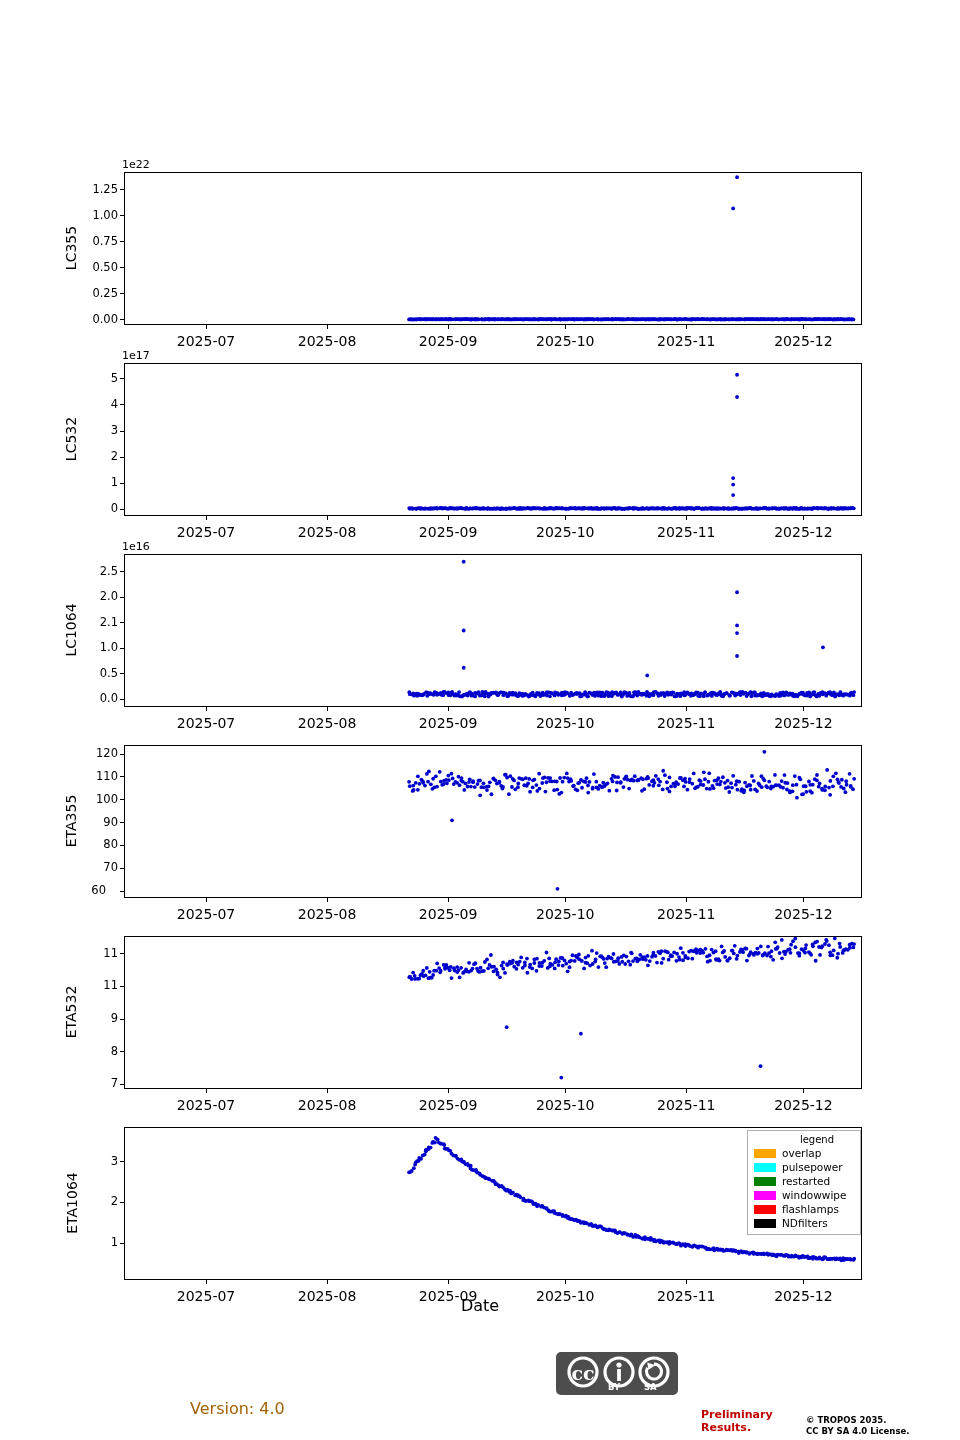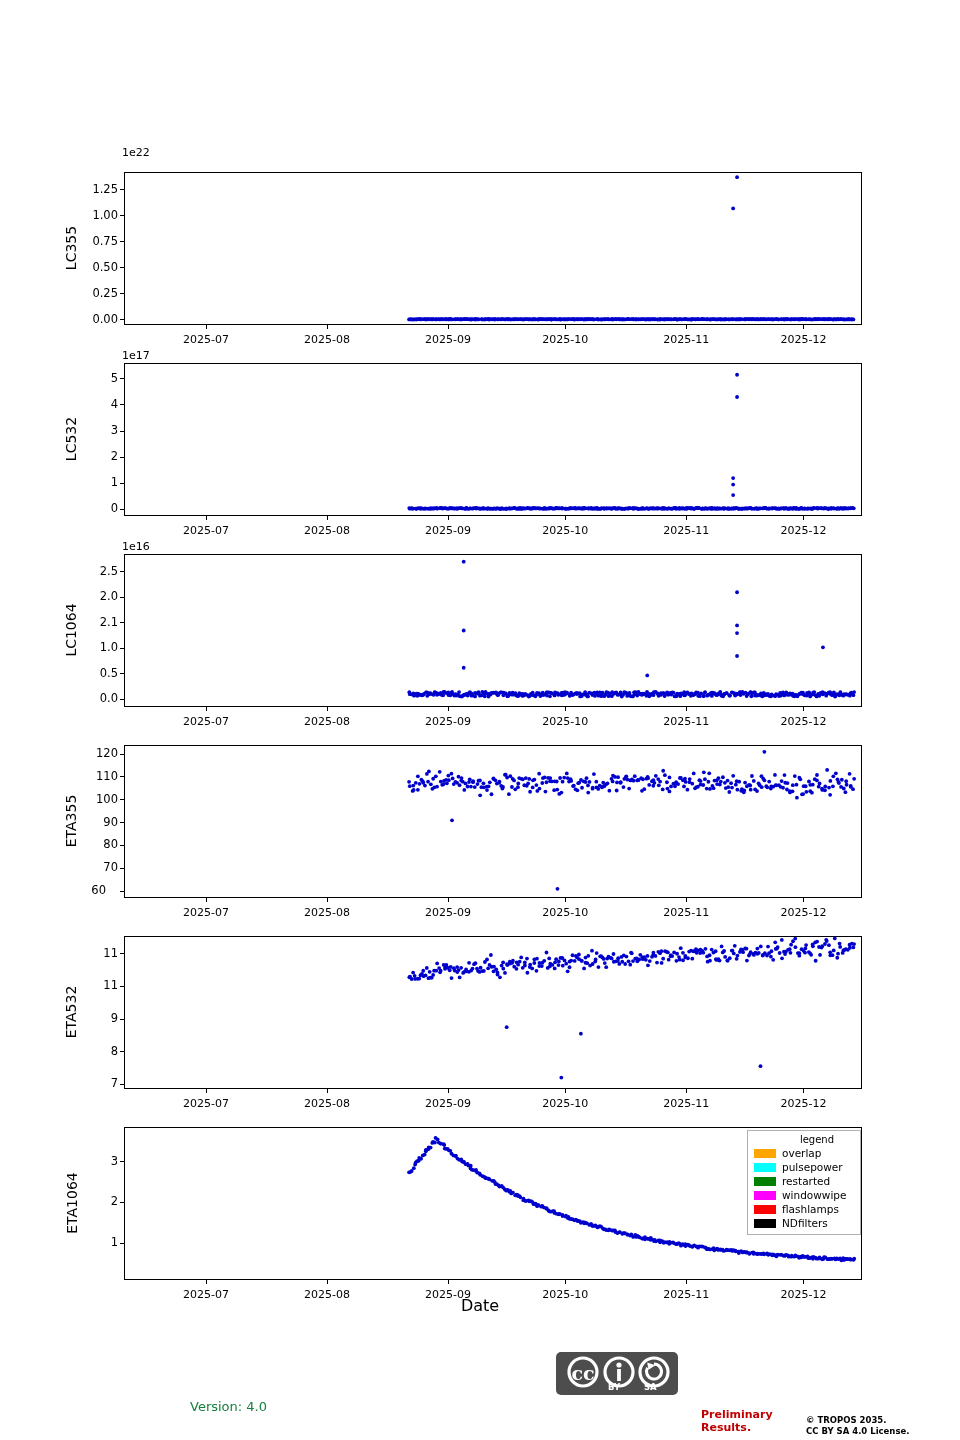--- a/index.html
+++ b/index.html
@@ -17,59 +17,59 @@
     transform-origin:center center;white-space:nowrap;
   }
   .offsettext{
     position:absolute;font-size:11px;font-family:"DejaVu Sans",sans-serif;color:#000;white-space:nowrap;
   }
   .ytick{
     position:absolute;right:0;font-size:11.5px;font-family:"DejaVu Sans",sans-serif;color:#000;
     text-align:right;white-space:nowrap;
   }
   .xtick{
-    position:absolute;font-size:11px;font-family:"DejaVu Sans",sans-serif;color:#000;
+    position:absolute;font-size:14px;font-family:"DejaVu Sans",sans-serif;color:#000;
     text-align:center;white-space:nowrap;
   }
   .tickmark{position:absolute;background:#000;}
   .xlabel{
     position:absolute;width:960px;text-align:center;font-size:16px;
     font-family:"DejaVu Sans",sans-serif;color:#000;
   }
   .legendbox{
     position:absolute;border:1px solid #b0b0b0;background:#fff;box-sizing:border-box;
     padding:3px 6px 4px 6px;font-size:10.5px;font-family:"DejaVu Sans",sans-serif;
   }
   .legend-title{text-align:center;font-size:10px;margin-bottom:1px;padding-left:26px;}
   .legend-row{display:flex;align-items:center;height:14px;}
   .legend-swatch{width:22px;height:9px;margin-right:6px;display:inline-block;}
   .legend-label{font-size:10.5px;line-height:11px;}
   .version{
-    position:absolute;font-size:13px;font-family:"DejaVu Sans",sans-serif;color:#15803d;
+    position:absolute;font-size:16px;font-family:"DejaVu Sans",sans-serif;color:#a16207;
   }
   .prelim{
     position:absolute;font-size:11px;font-weight:bold;color:#c00000;line-height:13px;
     font-family:"DejaVu Sans",sans-serif;text-align:left;
   }
   .copyright{
     position:absolute;font-size:8.5px;font-weight:bold;color:#000;line-height:11px;
     font-family:"DejaVu Sans",sans-serif;
   }
   .ccbox{position:absolute;}
   svg{display:block;}
 </style>
 </head>
 <body>
 
 <div class="figure">
 
 
   <div class="panel" id="panel0" style="left:0;top:0;">
     <div class="axes" id="ax0" style="left:124px;top:172px;width:738px;height:153px;"></div>
-    <div class="offsettext" style="left:122px;top:146px;">1e22</div>
+    <div class="offsettext" style="left:122px;top:158px;">1e22</div>
     <div class="ylabel" style="left:-9px;top:240px;width:160px;text-align:center;transform:rotate(-90deg);">LC355</div>
   </div>
 
   <div class="panel" id="panel1" style="left:0;top:0;">
     <div class="axes" id="ax1" style="left:124px;top:363px;width:738px;height:153px;"></div>
     <div class="offsettext" style="left:122px;top:349px;">1e17</div>
     <div class="ylabel" style="left:-9px;top:431px;width:160px;text-align:center;transform:rotate(-90deg);">LC532</div>
   </div>
 
   <div class="panel" id="panel2" style="left:0;top:0;">

